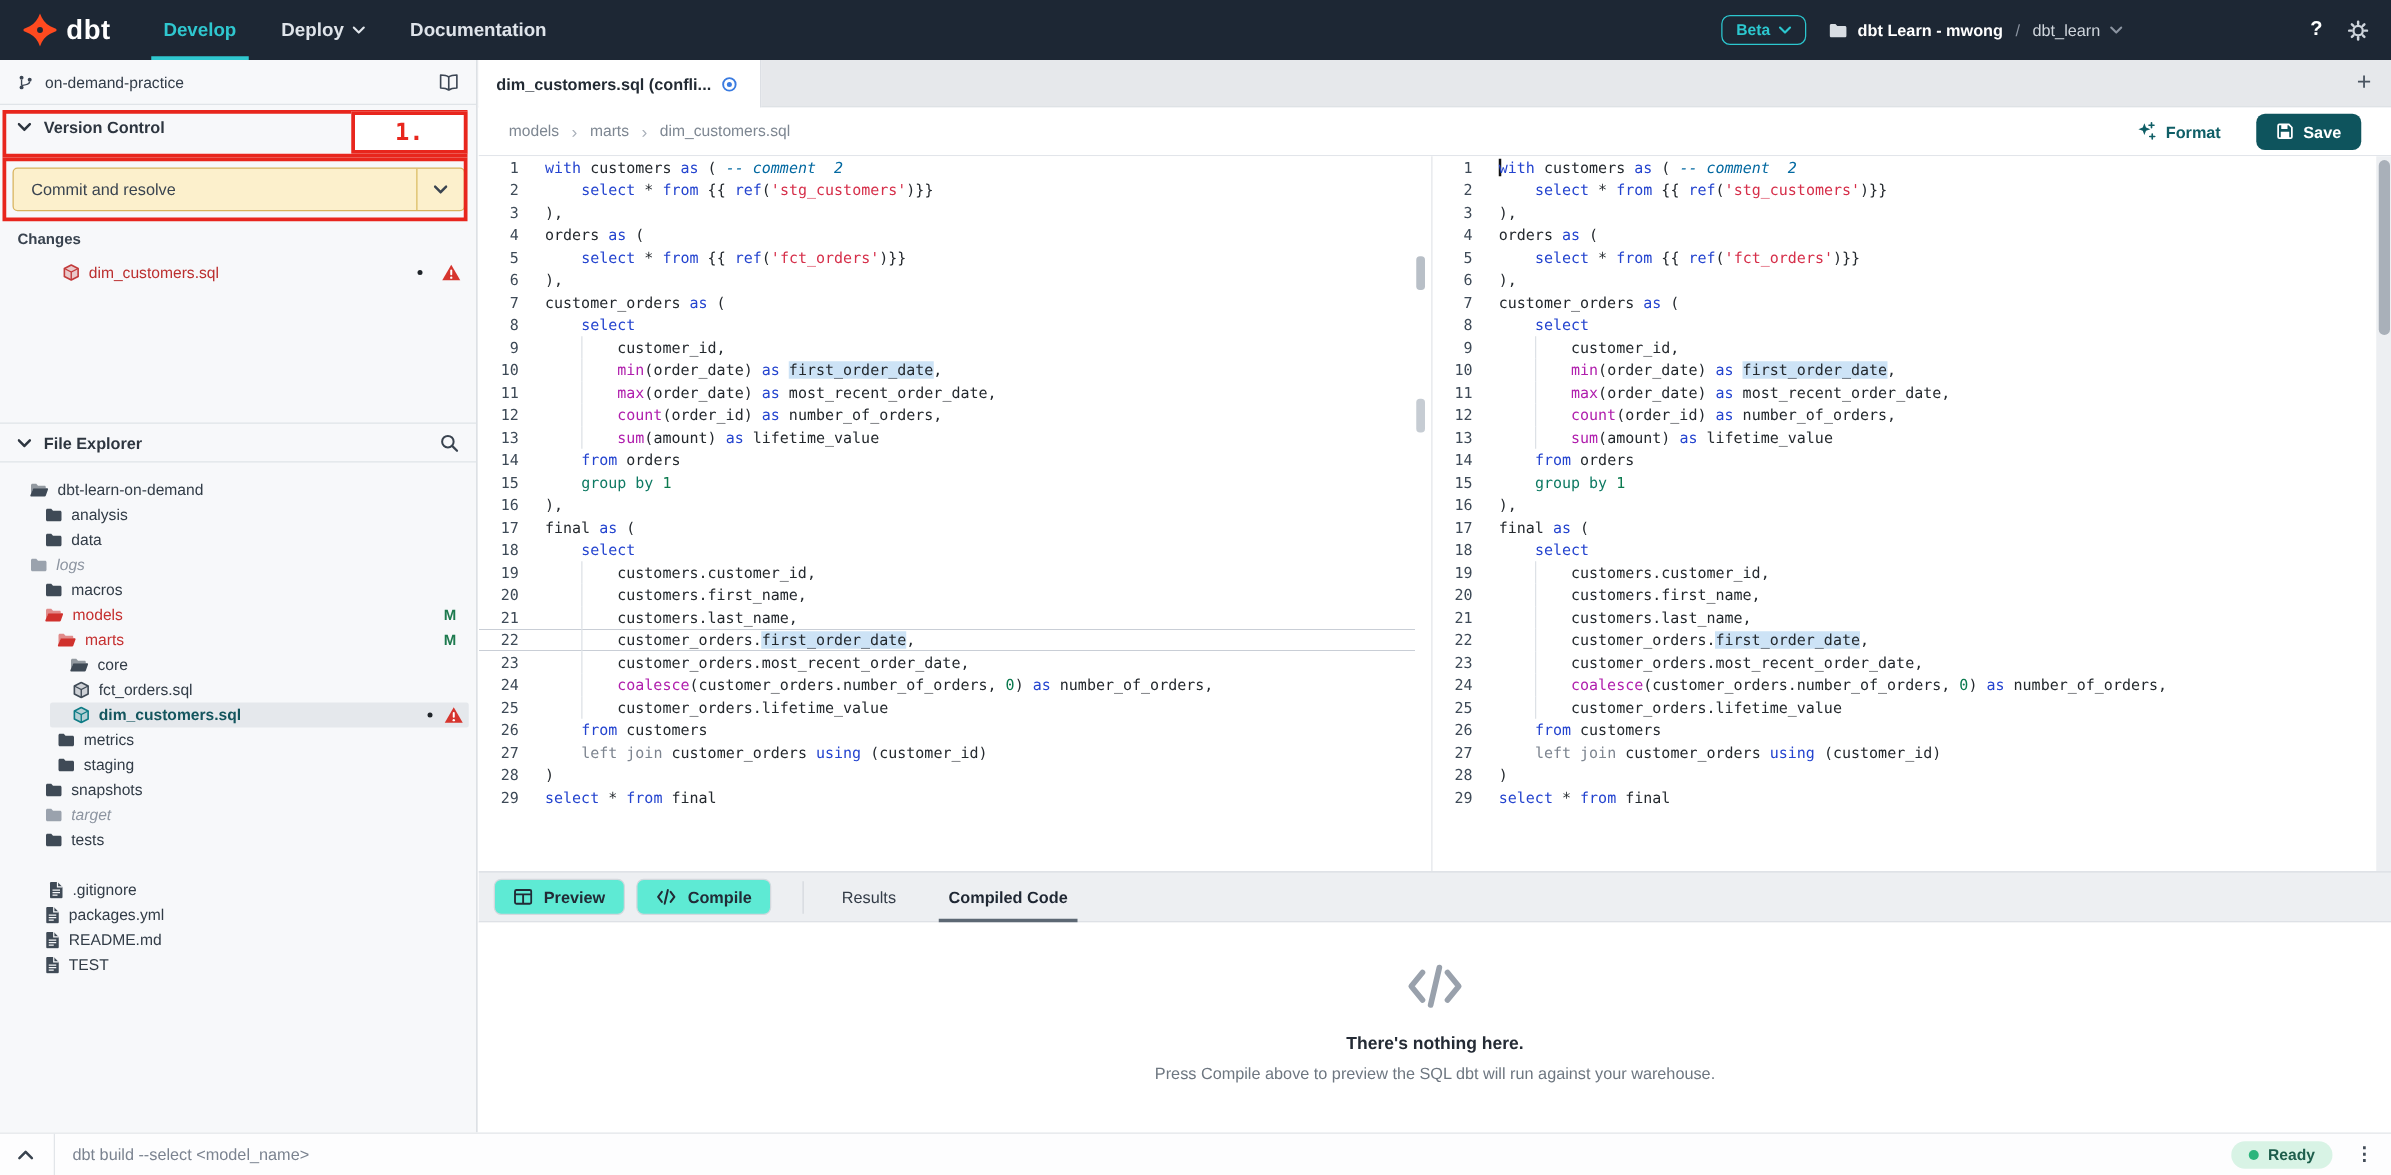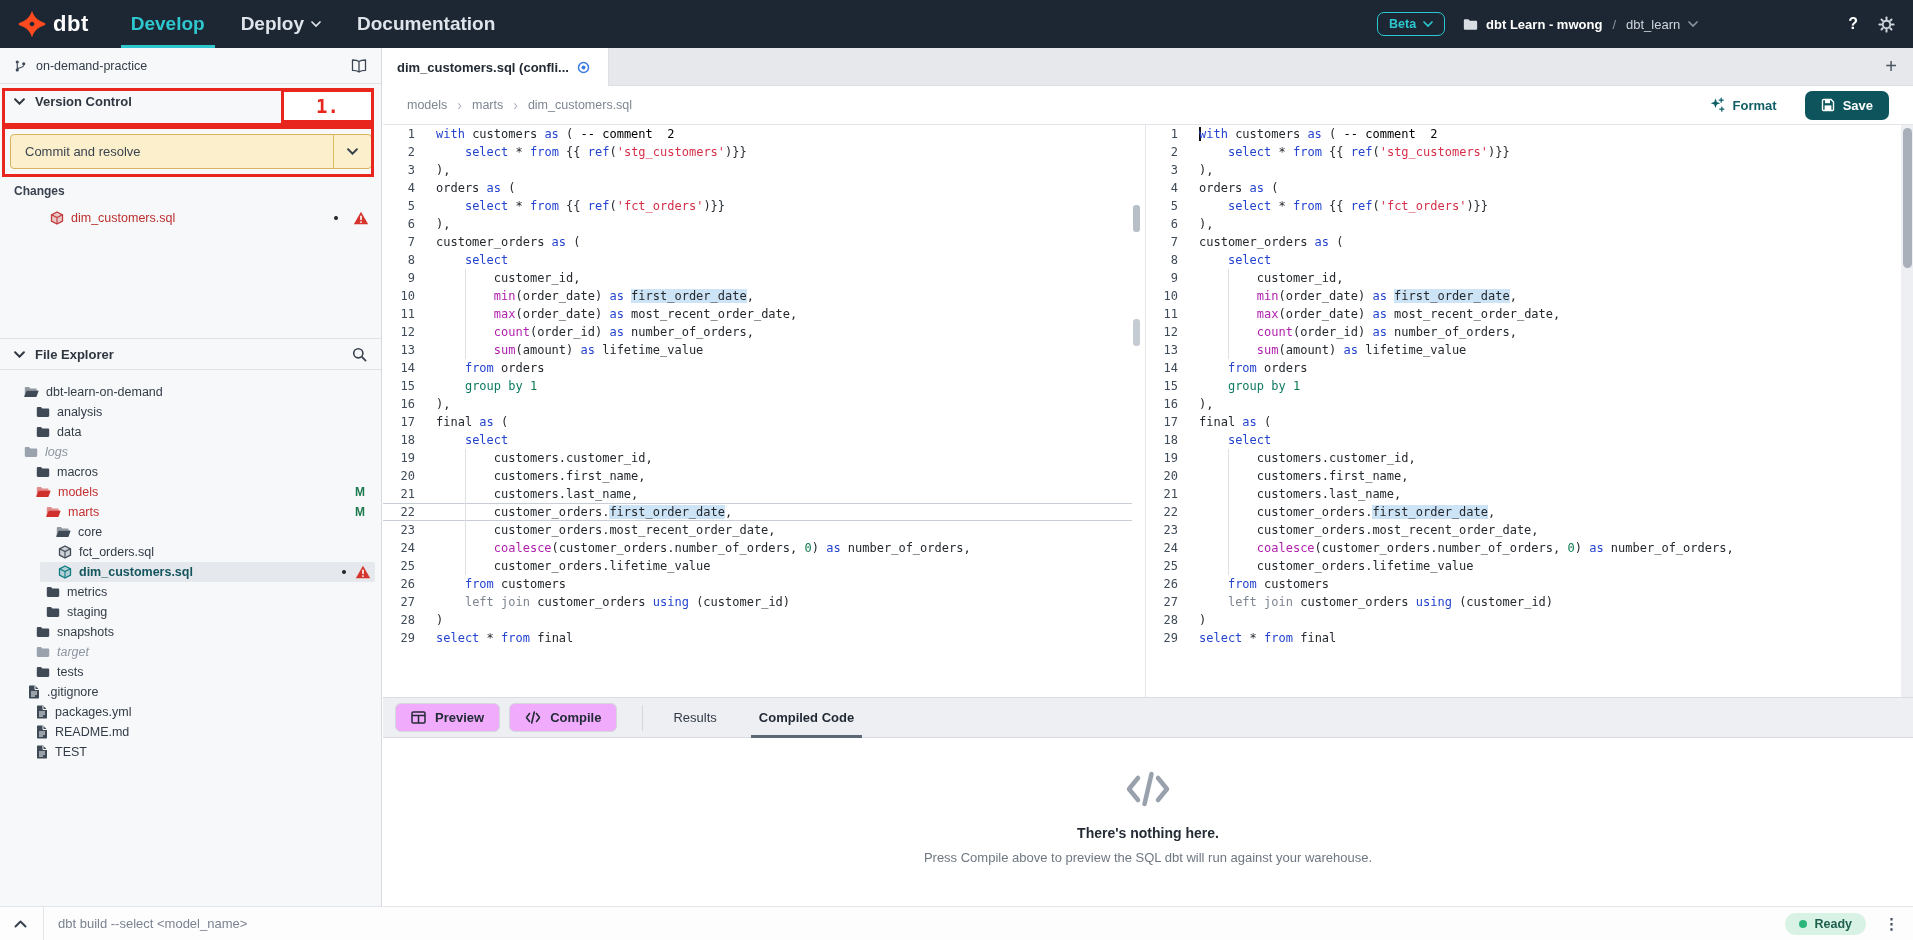--- a/index.html
+++ b/index.html
@@ -7,21 +7,21 @@
   #app {
     position:relative; width:1913px; height:940px; overflow:hidden;
     font-family:"Liberation Sans", sans-serif; background:#ffffff;
   }
   
   .navbar { position:absolute; top:0; left:0; width:1913px; height:48px;
     background:#1d2734; display:flex; align-items:center; padding:0 18px; }
   .logo { display:flex; align-items:center; gap:7px; margin-right:42px; }
   .logo-text { color:#fff; font-size:22px; font-weight:bold; letter-spacing:.5px; }
   .nav-item { position:relative; height:48px; display:flex; align-items:center; gap:7px;
-    color:#dfe4ea; font-size:19px; font-weight:600; margin-right:36px; cursor:pointer; }
+    color:#dfe4ea; font-size:15px; font-weight:600; margin-right:36px; cursor:pointer; }
   .nav-item.active { color:#2fc7cf; }
   .nav-item.active::after { content:""; position:absolute; left:-10px; right:-10px; bottom:0;
     height:3px; background:#2fc7cf; }
   .nav-right { margin-left:auto; display:flex; align-items:center; }
   .beta-btn { display:flex; align-items:center; gap:7px; border:1.5px solid #2cc7cf; color:#2cc7cf;
     font-size:12.5px; font-weight:bold; padding:4px 11px; border-radius:7px; cursor:pointer; }
   .project { display:flex; align-items:center; gap:8px; margin-left:18px; color:#fff; font-size:13px; }
   .project-name { font-weight:bold; }
   .project-sep { color:#8a93a0; margin:0 2px; }
   .project-env { color:#cfd5dc; }
@@ -101,31 +101,31 @@
     padding-right:13px; color:#3e4a57; }
   .code-text { padding-left:8px; color:#24292e; }
   .active-line { box-shadow: inset 0 1px 0 #c9ced6, inset 0 -1px 0 #c9ced6; }
   .guide { position:absolute; left:82px; top:0; bottom:0; border-left:1px solid #dde1e6; }
   .cursor { display:inline-block; width:2px; height:14px; background:#111; vertical-align:text-bottom; margin-right:-2px; }
   .tk-kw  { color:#2444cf; }
   .tk-kw2 { color:#7d8590; }
   .tk-kw3 { color:#0e7a63; }
   .tk-fn  { color:#b01fad; }
   .tk-str { color:#d62f4a; }
-  .tk-com { color:#000000; }
+  .tk-com { color:#0369a1;font-style:italic; }
   .tk-num { color:#0c7a4f; }
   .hl { background:#cde3f6; }
   .scroll-mark { position:absolute; width:7px; border-radius:3px; background:#b8bfc7; }
   .vscrollbar { position:absolute; right:0; top:0; bottom:0; width:12px; background:#edeff2; }
   .vscroll-thumb { position:absolute; left:1.5px; top:3px; width:9px; height:140px; border-radius:5px; background:#a9b0b9; }
   
   .panel-header { position:absolute; top:649px; left:0; right:0; height:41px; background:#edeff2;
     border-top:1px solid #d9dde2; border-bottom:1px solid #d9dde2; display:flex; align-items:center;
     padding:0 12px; }
-  .panel-btn { display:flex; align-items:center; gap:9px; background:#f0abfc; border:1px solid #d3d8dd;
+  .panel-btn { display:flex; align-items:center; gap:9px; background:#5eead4; border:1px solid #d3d8dd;
     border-radius:6px; padding:6px 15px; font-size:13px; font-weight:600; color:#222b36;
     margin-right:9px; cursor:pointer; }
   .panel-div { width:1px; height:26px; background:#d3d8dd; margin:0 16px; }
   .panel-tab { position:relative; height:41px; display:flex; align-items:center; padding:0 14px;
     font-size:13px; color:#333c48; cursor:pointer; }
   .panel-tab.active { font-weight:bold; color:#1f2733; }
   .panel-tab.active::after { content:""; position:absolute; left:6px; right:6px; bottom:0;
     height:3px; background:#5d6874; }
   .panel-body { position:absolute; top:690px; left:0; right:0; height:168px; background:#fff;
     display:flex; flex-direction:column; align-items:center; padding-top:32px; }
@@ -429,21 +429,21 @@
           <span class="tree-label">target</span>
         </div>
         <div class="tree-row" style="padding-left: 36px;">
           <span class="tree-icon">
             <svg width="14" height="12" viewBox="0 0 14 12">
               <path d="M.8 2.2C.8 1.5 1.3 1 2 1h3l1.4 1.6h5.6c.7 0 1.2.5 1.2 1.2v6c0 .7-.5 1.2-1.2 1.2H2c-.7 0-1.2-.5-1.2-1.2Z" fill="currentColor"></path>
             </svg>
           </span>
           <span class="tree-label">tests</span>
         </div>
-        <div class="tree-row" style="padding-left: 28px;">
+        <div class="tree-row" style="padding-left: 39px; margin-top: 20px;">
           <span class="tree-icon">
             <svg width="12" height="14" viewBox="0 0 12 14">
               <path d="M1 1.5c0-.6.4-1 1-1h5l4 4v8c0 .6-.4 1-1 1H2c-.6 0-1-.4-1-1Z" fill="currentColor"></path>
               <path d="M7 .5v4h4" fill="none" stroke="#f7f8fa" stroke-width="1"></path>
               <g stroke="#f7f8fa" stroke-width="1">
                 <line x1="3" y1="7" x2="9" y2="7"></line>
                 <line x1="3" y1="9" x2="9" y2="9"></line>
                 <line x1="3" y1="11" x2="7" y2="11"></line>
               </g>
             </svg>

